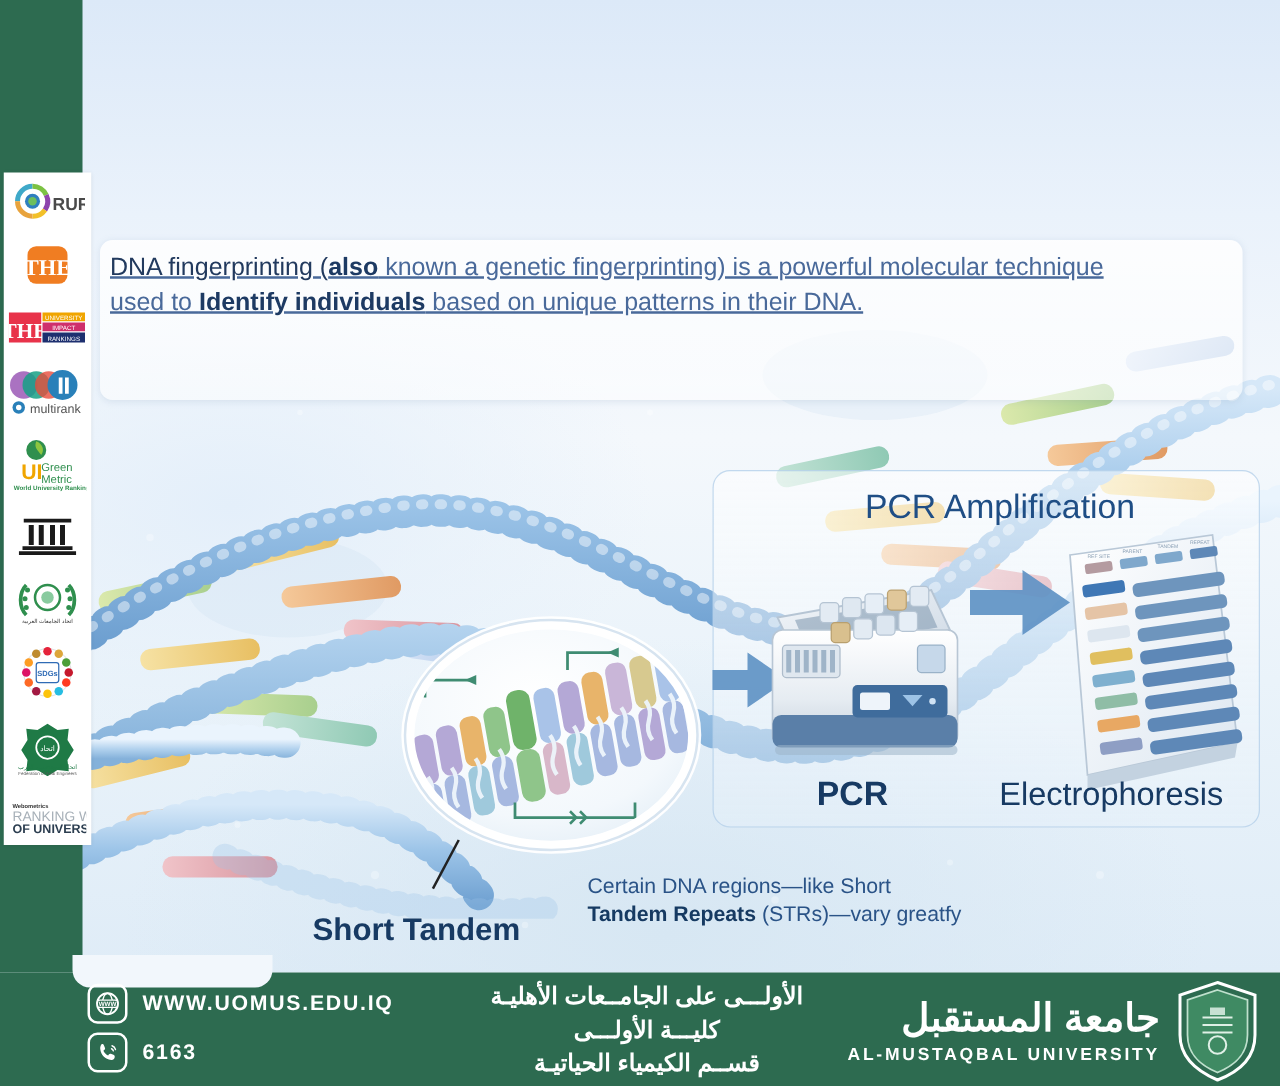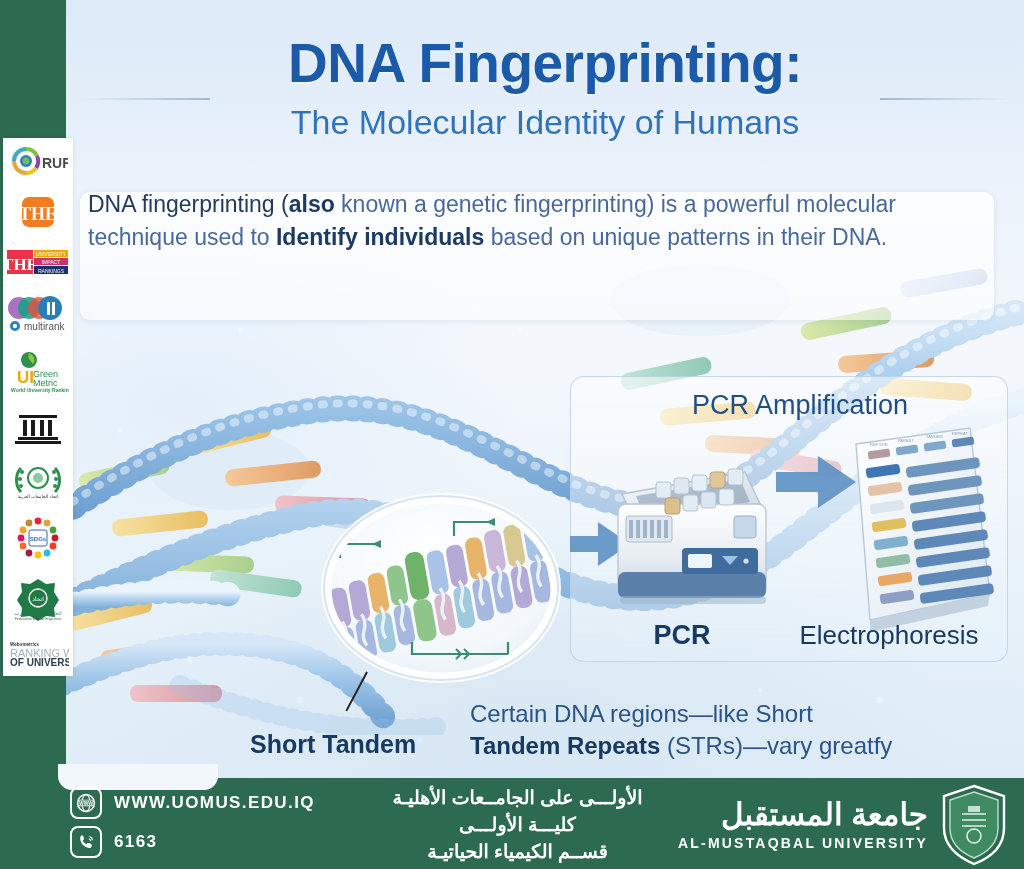--- a/index.html
+++ b/index.html
@@ -57,23 +57,24 @@
   }
 
   
   .intro-card {
     position:absolute; left:80px; top:192px; width:914px; height:128px;
     background:linear-gradient(180deg, rgba(255,255,255,.88), rgba(255,255,255,.55));
     border-radius:10px;
     box-shadow:0 1px 6px rgba(120,150,185,.18);
   }
   .intro-text {
-    position:absolute; left:88px; top:188px; width:830px;
-    font-size:23px; line-height:1.42; color:#4a6versteckt;
+    position:absolute; left:88px; top:200px; width:830px;
+    font-size:20px; line-height:1.42; color:#4a6versteckt;
     color:#49699a;
+    text-decoration:underline;
   }
   .intro-text .dark { color:#223a5e; }
   .intro-text b { color:#1d3a63; font-weight:bold; }
 
   
   .helix { position:absolute; left:60px; top:215px; width:964px; height:520px; }
 
   
   .magnifier { position:absolute; left:312px; top:492px; width:258px; height:192px; }
   .mag-pointer {
@@ -101,21 +102,21 @@
     font-size:27px; font-weight:bold; color:#173a63;
   }
   .electro-label {
     position:absolute; left:778px; top:620px; width:222px; text-align:center;
     font-size:26px; font-weight:normal; color:#173a63;
   }
 
   
   .caption {
     position:absolute; left:470px; top:698px; width:545px;
-    font-size:24px; line-height:1.34; color:#2a5387; text-align:left;
+    font-size:17px; line-height:1.34; color:#2a5387; text-align:left;
   }
   .caption b { color:#163a62; font-weight:bold; }
 
   
   .footer {
     position:absolute; left:0; top:778px; width:1024px; height:91px;
     background:#2d6b50;
   }
   .footer-notch {
     position:absolute; left:58px; top:-14px; width:160px; height:26px;
@@ -373,28 +374,20 @@
 
     <div class="badge">
       <svg width="62" height="30" viewBox="0 0 62 30">
         <text x="3" y="8" font-size="4.6" font-weight="bold" fill="#333333" font-family="Liberation Sans, sans-serif">Webometrics</text>
         <text x="3" y="19" font-size="11" fill="#a7b0b8" font-family="Liberation Sans, sans-serif">RANKING WEB</text>
         <text x="3" y="28" font-size="10" font-weight="bold" fill="#2c3e50" font-family="Liberation Sans, sans-serif">OF UNIVERSITIES</text>
       </svg>
     </div>
   </div>
 
-  <div class="title-wrap">
-    <div class="title-row">
-      <div class="rule-l"></div>
-      <div class="rule-r"></div>
-      <h1 class="main-title">DNA Fingerprinting:</h1>
-    </div>
-    <h2 class="sub-title">The Molecular Identity of Humans</h2>
-  </div>
 
   <div class="pcr-card"></div>
 
   <svg style="position:absolute;left:570px;top:376px;width:438px;height:286px;" viewBox="0 0 438 286">
     <defs>
       <linearGradient id="machineBody" x1="0" y1="0" x2="0" y2="1">
         <stop offset="0%" stop-color="#ffffff"></stop>
           <stop offset="60%" stop-color="#e6ecf2"></stop>
           <stop offset="100%" stop-color="#c6d2de"></stop>
       </linearGradient>

